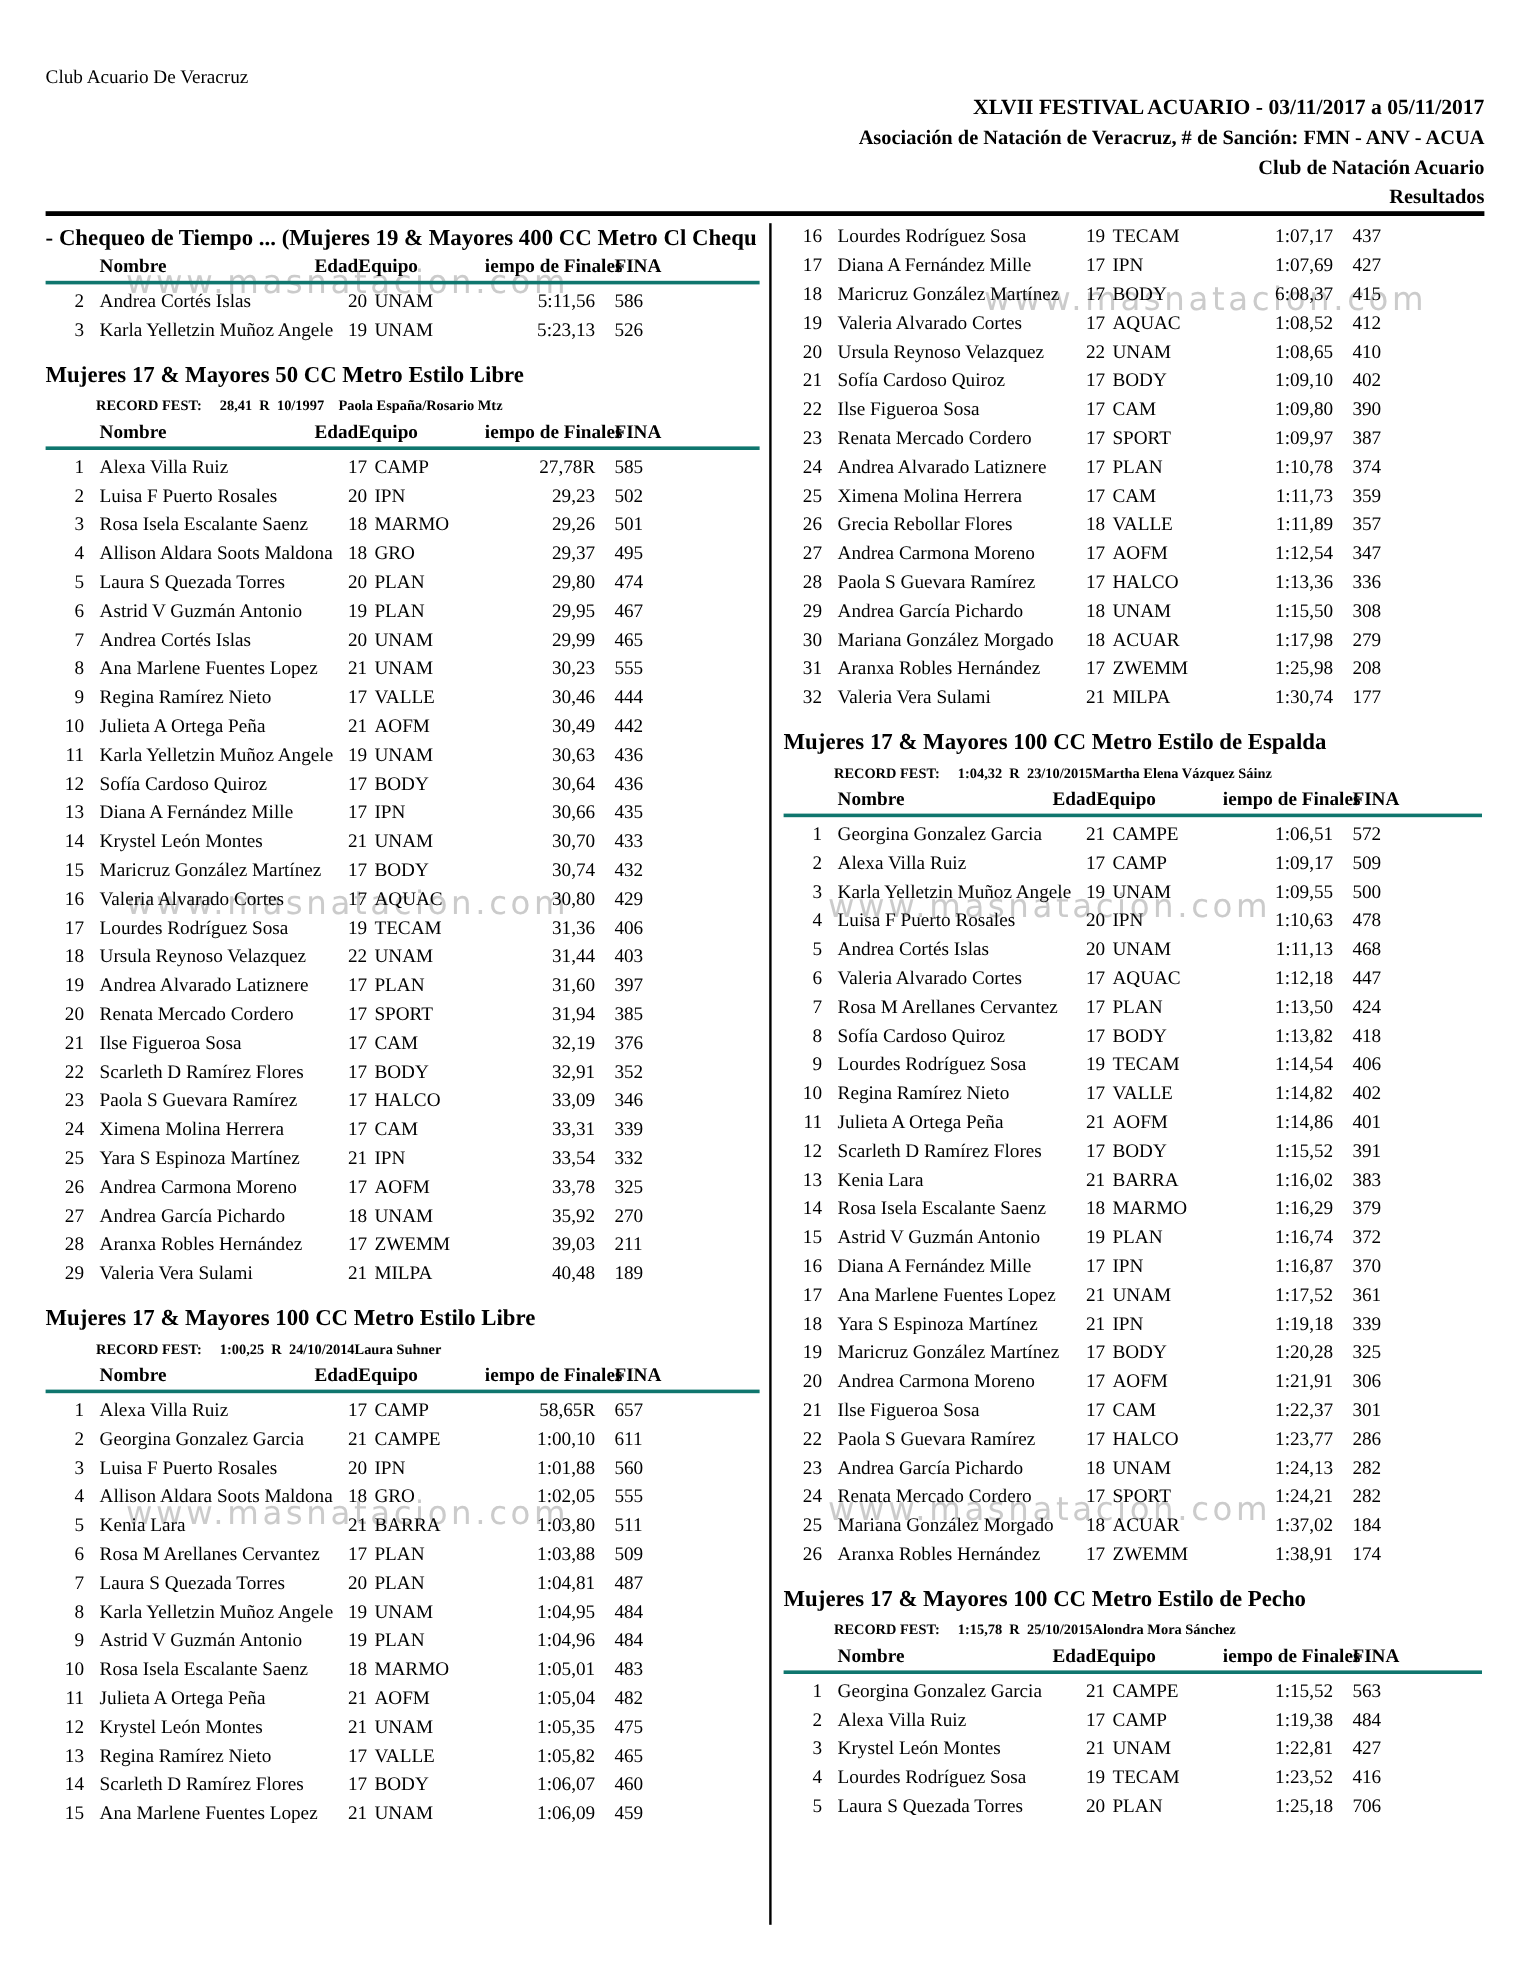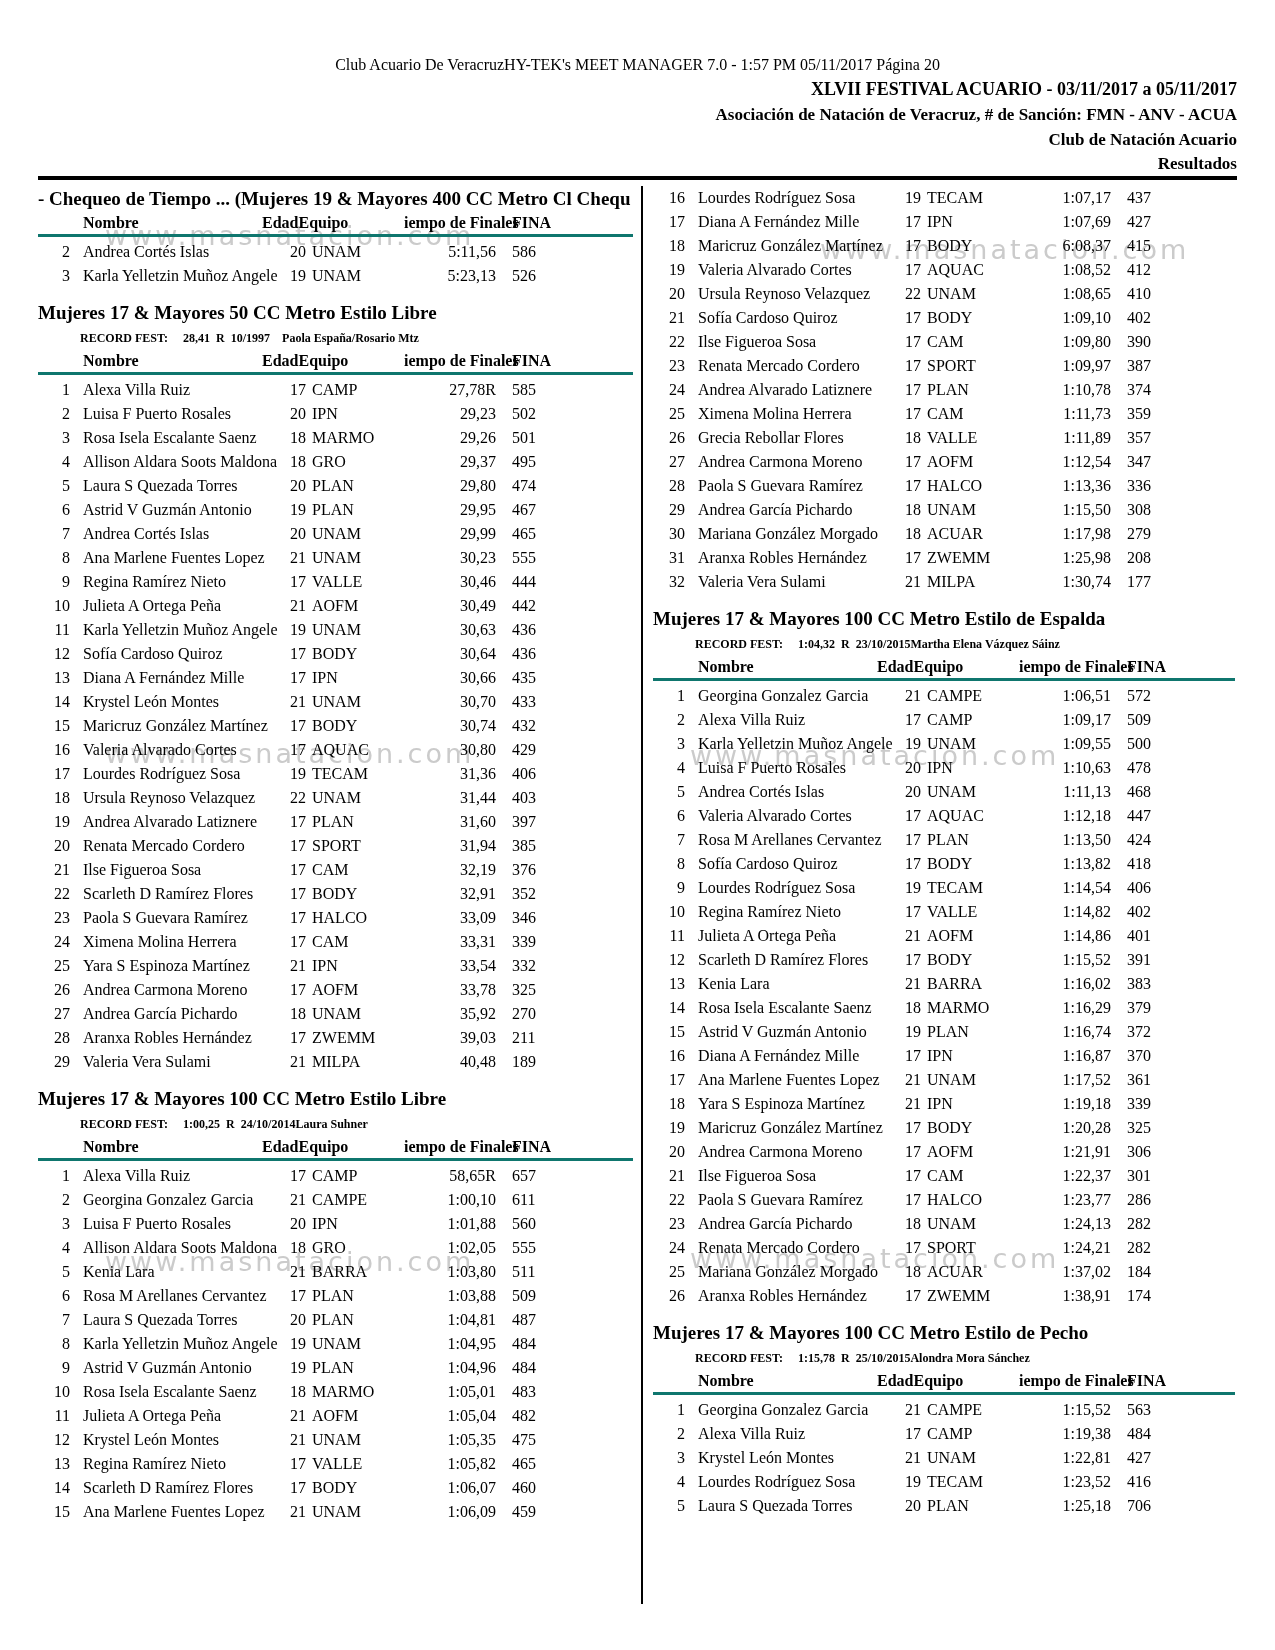--- a/index.html
+++ b/index.html
@@ -4,21 +4,21 @@
 <style>
   html,body{margin:0;padding:0;}
   body{
     width:1275px;height:1650px;background:#ffffff;color:#000;
     font-family:"Liberation Serif", serif;
     position:relative;overflow:hidden;
   }
   .page{position:relative;width:1275px;height:1650px;}
   .inner{padding:54px 38px 0 38px;position:relative;}
   
-  .hdr-top{display:flex;justify-content:center;font-size:16px;line-height:22px;position:relative;z-index:2;}
+  .hdr-top{display:flex;justify-content:flex-start;font-size:16px;line-height:22px;position:relative;z-index:2;}
   .c-line{text-align:right;font-weight:bold;position:relative;z-index:2;}
   .meet-title{font-size:18px;line-height:26px;}
   .sanction{font-size:17px;line-height:25px;}
   .host{font-size:17px;line-height:25px;}
   .results{font-size:17px;line-height:23px;}
   .top-rule{height:4px;background:#000;margin-top:1px;position:relative;z-index:2;}
   
   .content{display:flex;margin-top:6px;position:relative;z-index:1;}
   .col{width:595px;}
   .col.right{width:582px;}
@@ -52,21 +52,20 @@
   <div class="wm" style="left:105px;top:220px;">www.masnatacion.com</div>
   <div class="wm" style="left:820px;top:234px;">www.masnatacion.com</div>
   <div class="wm" style="left:105px;top:738px;">www.masnatacion.com</div>
   <div class="wm" style="left:690px;top:740px;">www.masnatacion.com</div>
   <div class="wm" style="left:105px;top:1246px;">www.masnatacion.com</div>
   <div class="wm" style="left:690px;top:1243px;">www.masnatacion.com</div>
 
   <div class="inner">
     <div class="hdr-top">
       <span>Club Acuario De Veracruz</span>
-      <span>HY-TEK's MEET MANAGER 7.0 - 1:57 PM  05/11/2017  Página 20</span>
     </div>
     <div class="c-line meet-title">XLVII  FESTIVAL ACUARIO - 03/11/2017 a 05/11/2017</div>
     <div class="c-line sanction">Asociación de Natación de Veracruz, # de Sanción: FMN - ANV - ACUA</div>
     <div class="c-line host">Club de Natación Acuario</div>
     <div class="c-line results">Resultados</div>
     <div class="top-rule"></div>
 
     <div class="content">
       <div class="col left" id="col-left">
           <div class="section">

